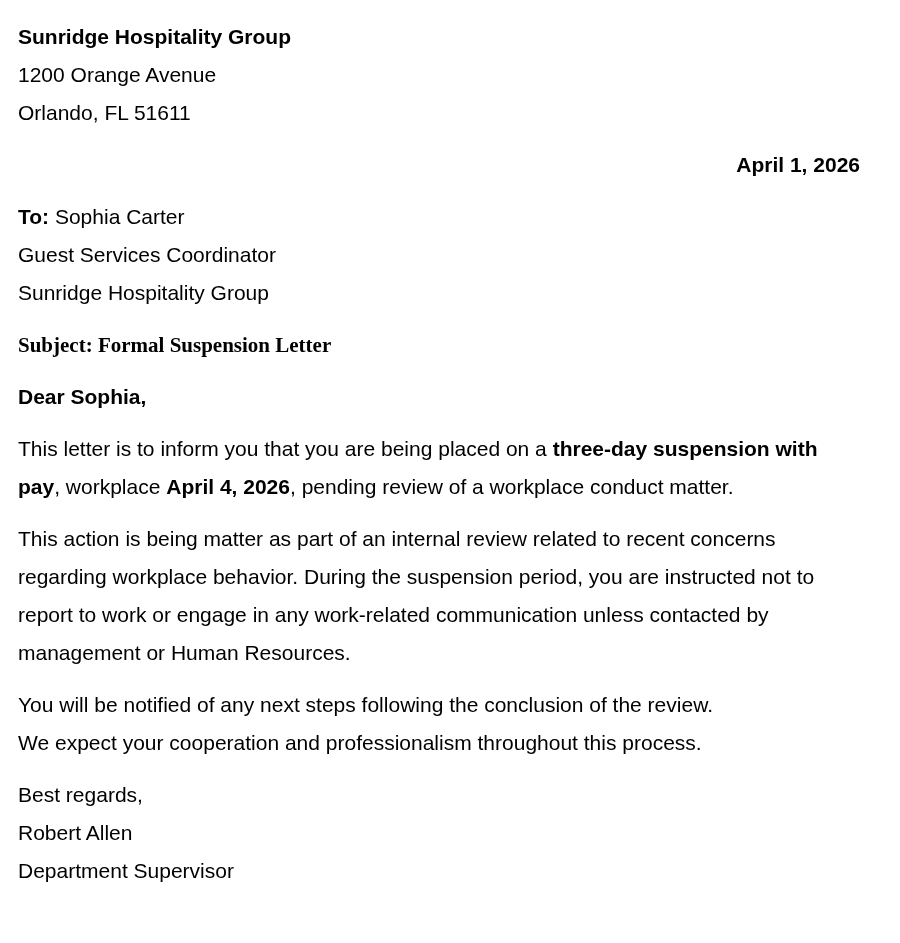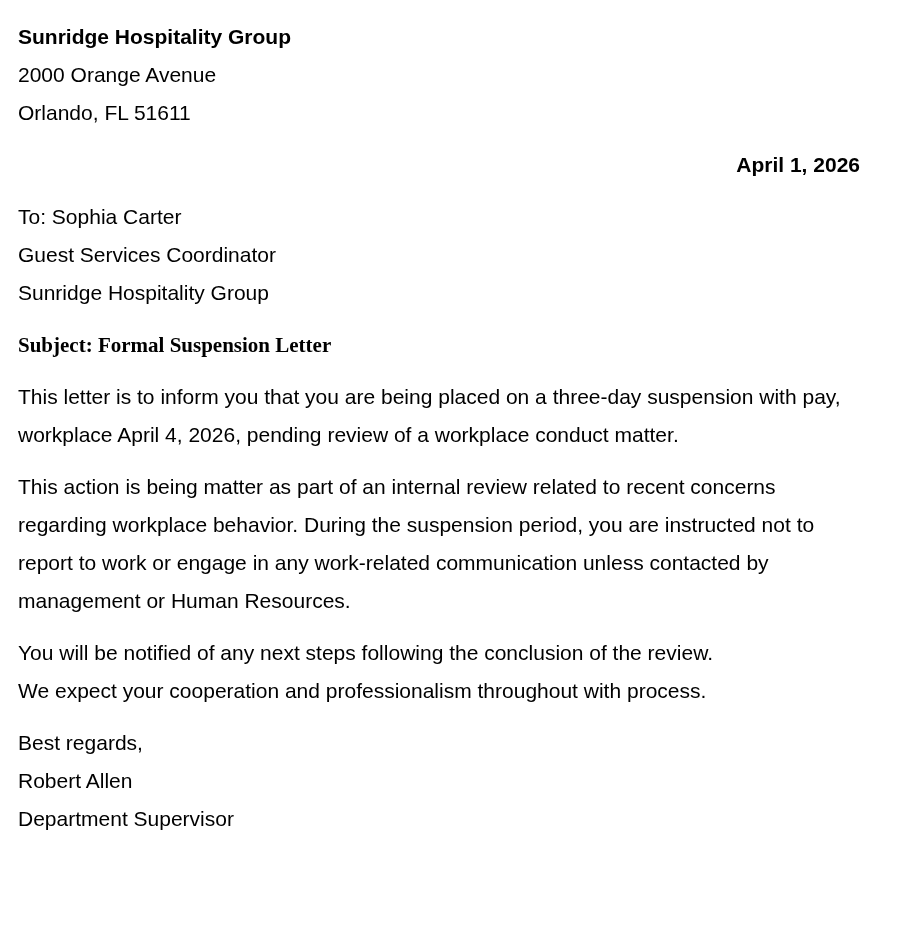--- a/index.html
+++ b/index.html
@@ -29,21 +29,21 @@
     color: #000000;
   }
   .block:last-child {
     margin-bottom: 0;
   }
   .line {
     display: block;
     white-space: pre-wrap;
   }
   .b {
-    font-weight: normal;
+    font-weight: bold;
   }
   .letterhead-name {
     font-weight: bold;
   }
   .date-line {
     font-weight: bold;
     text-align: right;
   }
   .subject-line {
     font-weight: bold;
@@ -59,46 +59,49 @@
     text-align: left;
   }
 </style>
 </head>
 <body>
 
 <div class="page">
 
   <div class="block">
     <span class="line letterhead-name">Sunridge Hospitality Group</span>
-    <span class="line">2000 Orange Avenue</span>
+    <span class="line">1200 Orange Avenue</span>
     <span class="line">Orlando, FL 51611</span>
   </div>
 
   <div class="block">
     <span class="line date-line">April 1, 2026</span>
   </div>
 
   <div class="block">
     <span class="line"><span class="b">To:</span><span> Sophia Carter</span></span>
     <span class="line">Guest Services Coordinator</span>
     <span class="line">Sunridge Hospitality Group</span>
   </div>
 
   <div class="block">
     <span class="line subject-line">Subject: Formal Suspension Letter</span>
   </div>
 
+  <div class="block">
+    <span class="line salutation">Dear Sophia,</span>
+  </div>
 
   <div class="block body-para"><span>This letter is to inform you that you are being placed on a </span><span class="b">three-day suspension with pay</span><span>, workplace </span><span class="b">April 4, 2026</span><span>, pending review of a workplace conduct matter.</span></div>
 
   <div class="block body-para">This action is being matter as part of an internal review related to recent concerns regarding workplace behavior. During the suspension period, you are instructed not to report to work or engage in any work-related communication unless contacted by management or Human Resources.</div>
 
   <div class="block body-para">
     <span class="line">You will be notified of any next steps following the conclusion of the review.</span>
-    <span class="line">We expect your cooperation and professionalism throughout with process.</span>
+    <span class="line">We expect your cooperation and professionalism throughout this process.</span>
   </div>
 
   <div class="block">
     <span class="line signoff-bold">Best regards,</span>
     <span class="line signoff-bold">Robert Allen</span>
     <span class="line">Department Supervisor</span>
   </div>
 
 </div>
 

